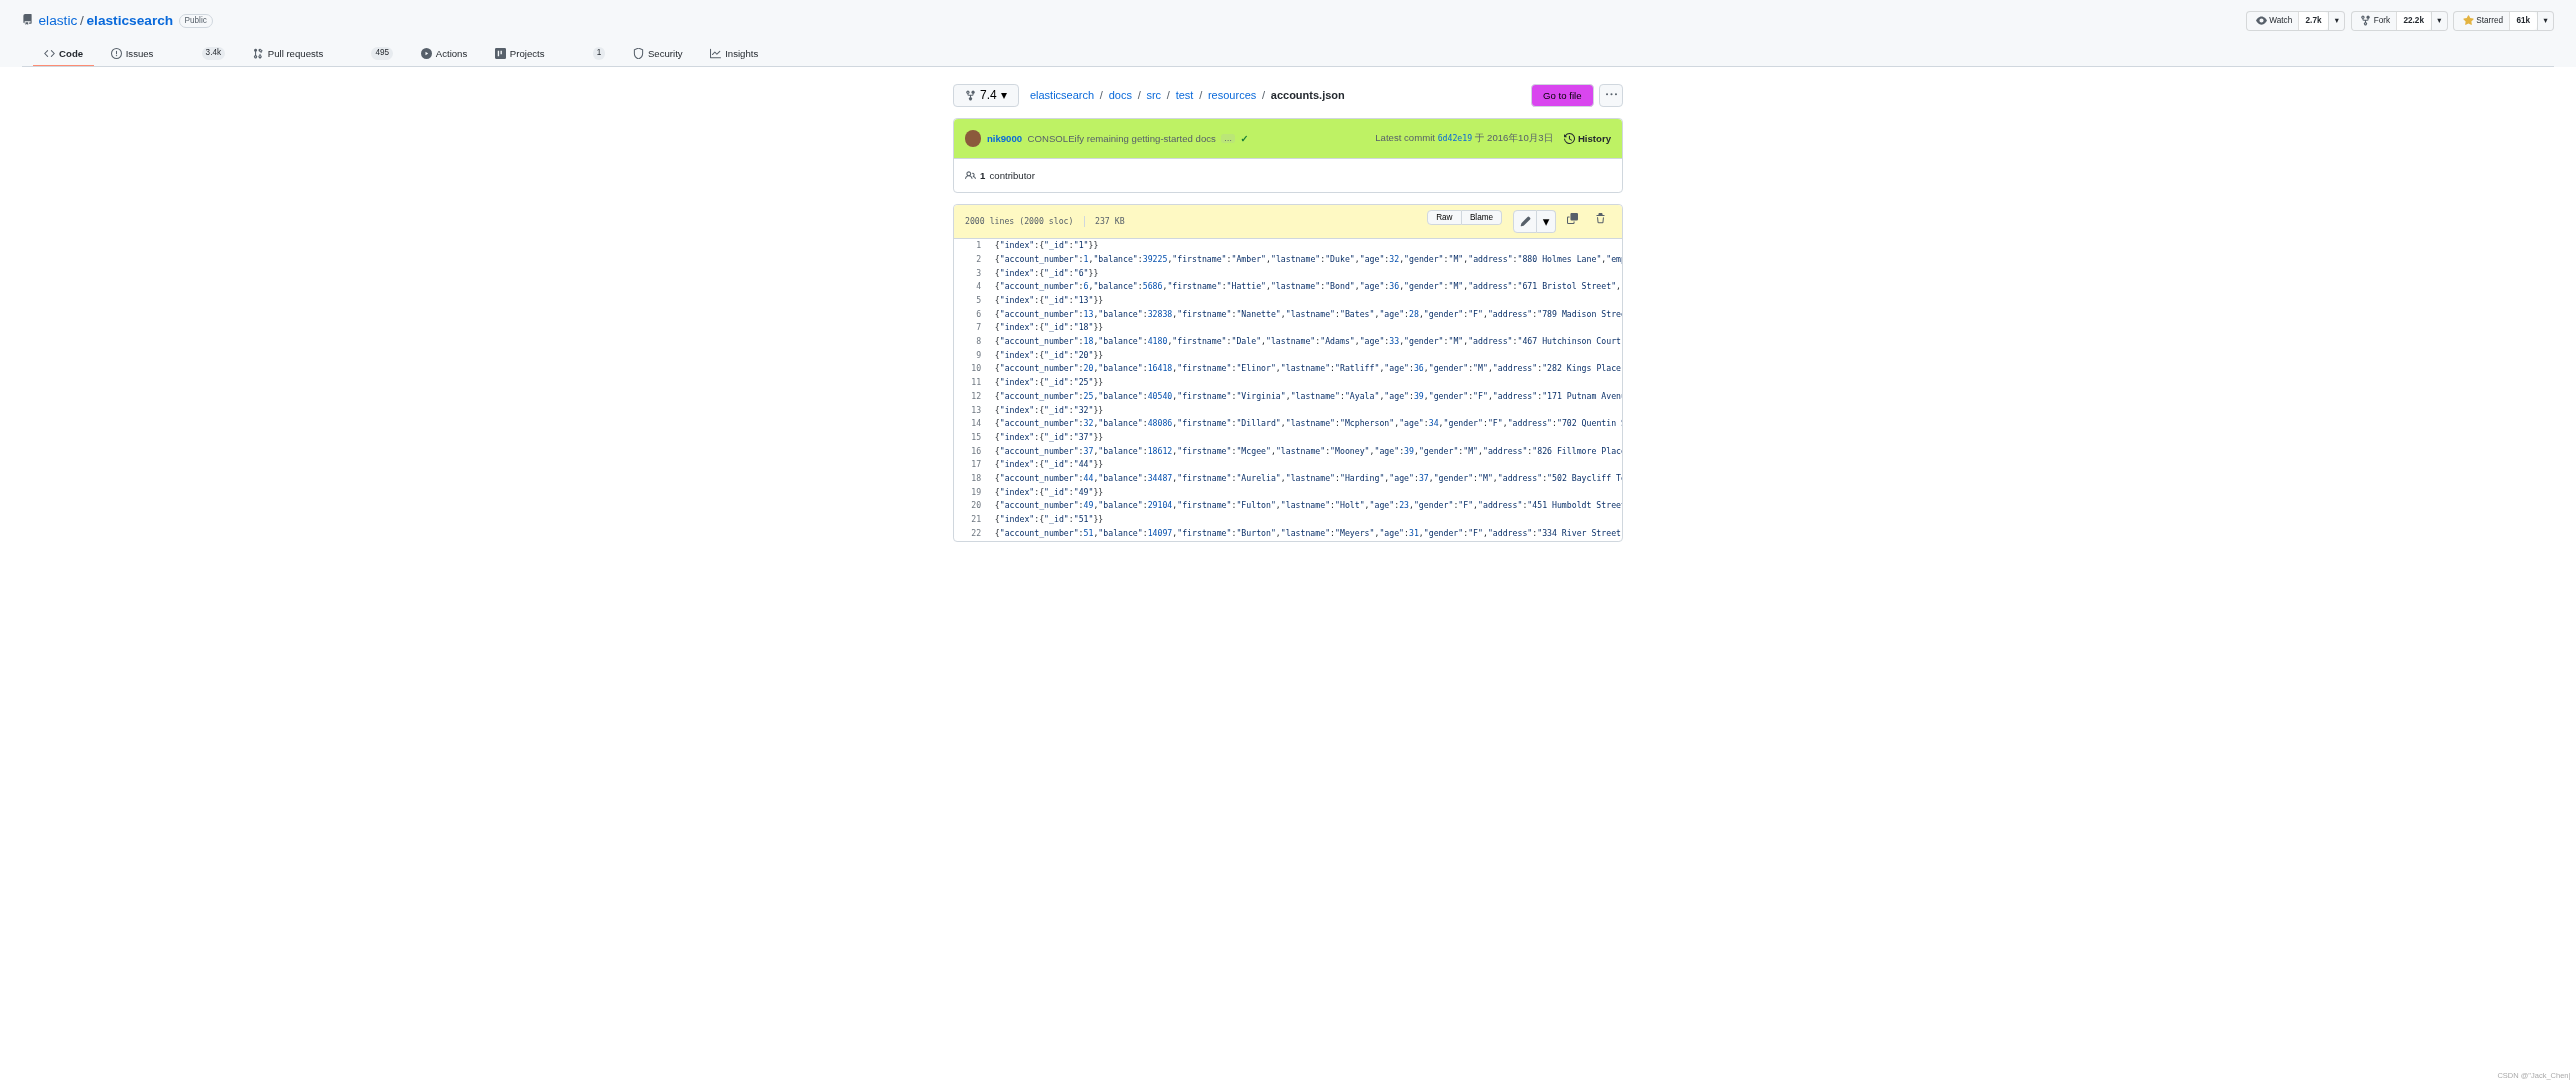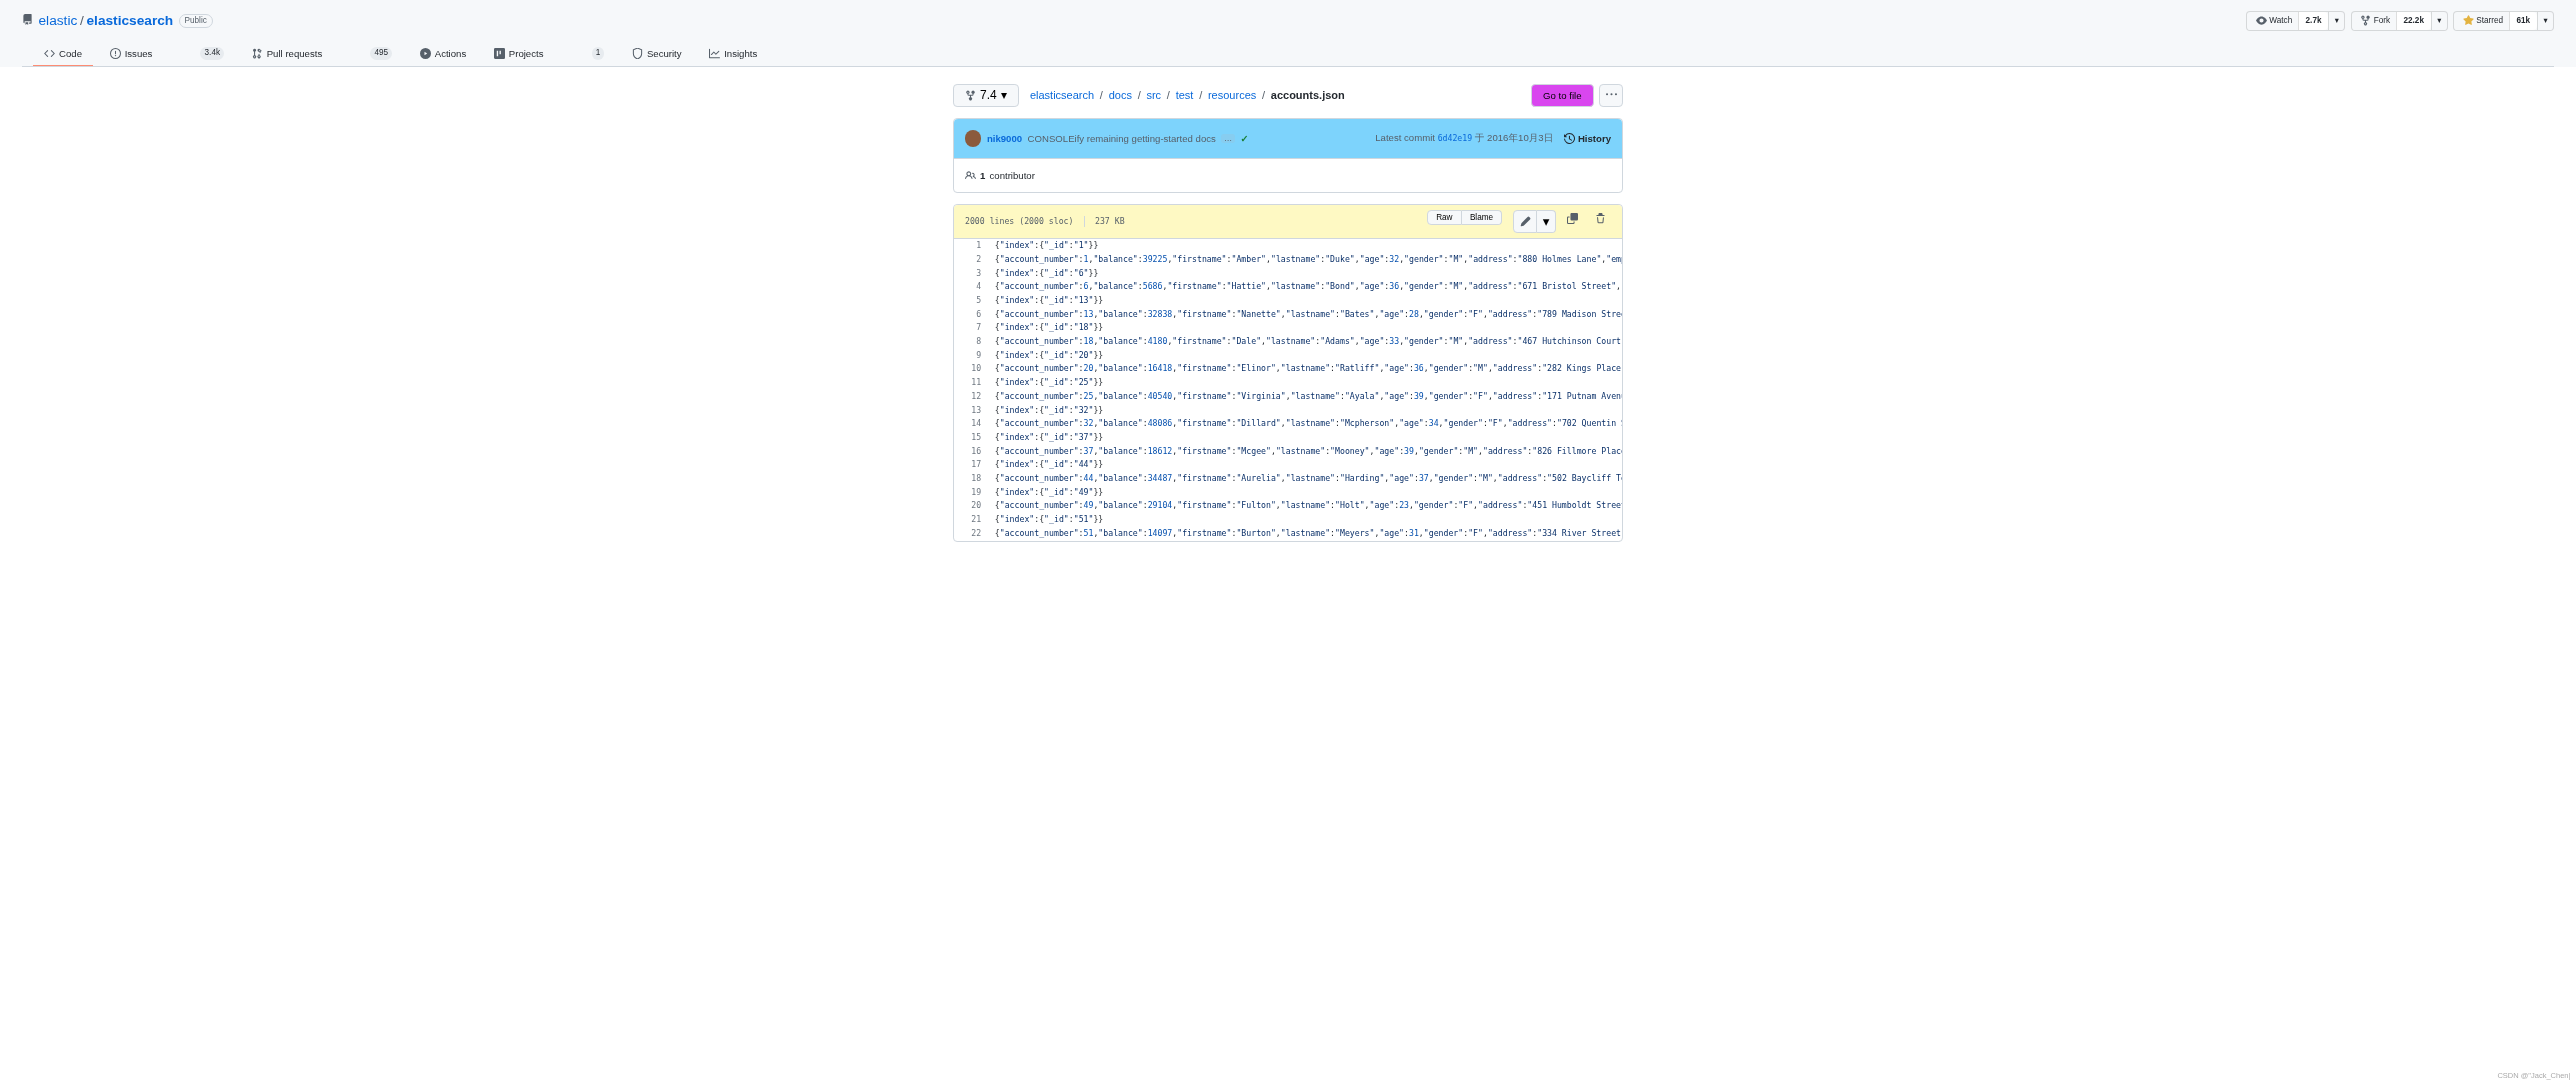--- a/index.html
+++ b/index.html
@@ -14,34 +14,34 @@
   .repo-actions { display: flex; gap: 5.5px; }
   .btn { display: inline-flex; align-items: center; padding: 2.1px 8.2px; font-size: 8.2px; line-height: 13.7px; border: 0.7px solid rgba(27,31,36,.15); border-radius: 4.1px; background: #f6f8fa; cursor: pointer; color: #24292f; }
   .btn .count { background: #fff; border-left: 0.7px solid rgba(27,31,36,0.15); margin: -2.1px -8.2px -2.1px 5.5px; padding: 2.1px 6.8px; border-top-right-radius: 4.1px; border-bottom-right-radius: 4.1px; font-weight:700; }
   .btn-group { display: inline-flex; }
   .btn-group .btn:first-child { border-top-right-radius: 0; border-bottom-right-radius: 0; }
   .btn-group .btn.caret-btn { border-left: 0; border-top-left-radius: 0; border-bottom-left-radius: 0; padding: 2.1px 5.5px; }
   .btn svg, .btn .glyph { margin-right: 2.7px; fill: #57606a; color: #57606a; }
   .star-icon { color: #e3b341 !important; fill: #e3b341 !important; }
   .nav-tabs { display: flex; gap: 5.5px; border-bottom: 0.7px solid #d0d7de; padding: 0 11px; }
   .nav-tab { display: flex; align-items: center; padding: 5.5px 11px; color: #24292f; font-size: 9.6px; border-bottom: 1.4px solid transparent; cursor: pointer; gap:4.1px; }
-  .nav-tab.selected { border-bottom-color: #fd8c73; font-weight: 400; }
+  .nav-tab.selected { border-bottom-color: #fd8c73; font-weight: 700; }
   .nav-tab .counter { background: rgba(175,184,193,0.2); border-radius: 2em; padding: 0 4.1px; font-size: 8.2px; line-height:12.3px;margin-left:44px; }
   .nav-tab svg { fill: #57606a; }
   .container { max-width: 692px; margin: 0 auto; padding: 16.4px 11px; }
   .file-nav { display: flex; justify-content: space-between; align-items: center; margin-bottom: 11px; }
   .breadcrumb { font-size: 11px; }
   .breadcrumb .sep { color: #57606a; margin: 0 2.7px; }
   .breadcrumb .final { font-weight: 600; color: #24292f; }
   .branch-btn { display: inline-flex; align-items: center; padding: 3.4px 11px; border: 0.7px solid #d0d7de; border-radius: 4.1px; background: #f6f8fa; font-size: 12px; font-weight: 500; gap:4.1px; cursor:pointer; }
   .right-actions { display: flex; gap: 5.5px; }
   .plain-btn { padding: 3.4px 11px; border: 0.7px solid #d0d7de; border-radius: 4.1px; background: #d946ef; font-size: 9.6px; font-weight: 500; cursor:pointer; }
   .kebab-btn { padding: 3.4px 5.5px; border: 0.7px solid #d0d7de; border-radius: 4.1px; background: #f6f8fa; cursor:pointer; }
   .box { border: 0.7px solid #d0d7de; border-radius: 4.1px; margin-bottom: 11px; }
-  .box-header { padding: 11px; display: flex; align-items: center; justify-content: space-between; background: #7dd3fc; border-bottom: 0.7px solid #d0d7de; border-radius: 4.1px 4.1px 0 0; gap: 36px; }
+  .box-header { padding: 11px; display: flex; align-items: center; justify-content: space-between; background: #bef264; border-bottom: 0.7px solid #d0d7de; border-radius: 4.1px 4.1px 0 0; gap: 36px; }
   .author-area { display: flex; align-items: center; gap: 5.5px; }
   .avatar { width: 16.4px; height: 16.4px; border-radius: 50%; background: #8b5a3c; }
   .commit-msg { color: #57606a; }
   .author-name { font-weight: 600; }
   .commit-meta { display: flex; align-items: center; gap: 11px; color: #57606a; font-size:9.6px; }
   .sha { font-family: ui-monospace, monospace; font-size: 8.2px; }
   .history-link { display:flex; align-items:flex-end; gap:2.7px; color:#24292f; font-weight:700; }
   .box-row { padding: 11px; display:flex; align-items:center; gap:4.1px; }
   .file-header { display:flex; justify-content:space-between; align-items:center; padding: 5.5px 11px; background:#fef9c3; border-bottom:0.7px solid #d0d7de; border-radius:4.1px 4.1px 0 0; }
   .file-info { font-family: ui-monospace, monospace; font-size: 8.2px; color: #57606a; }

